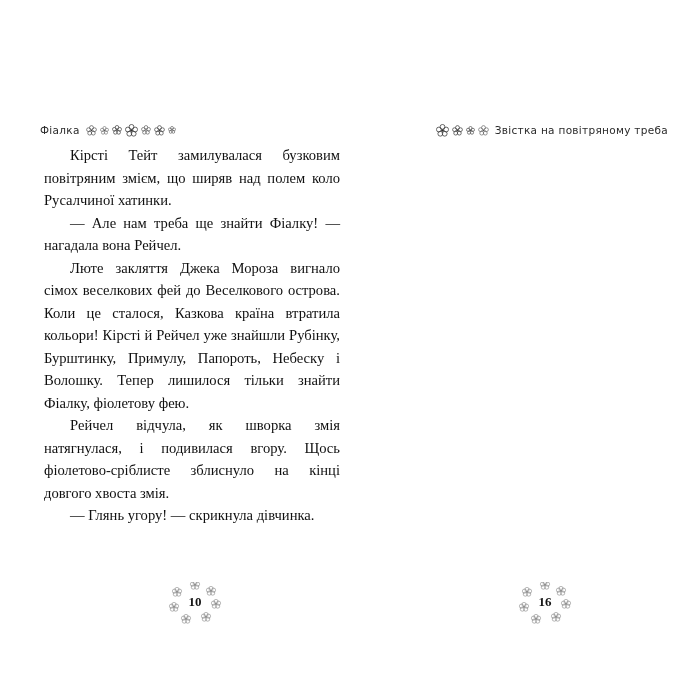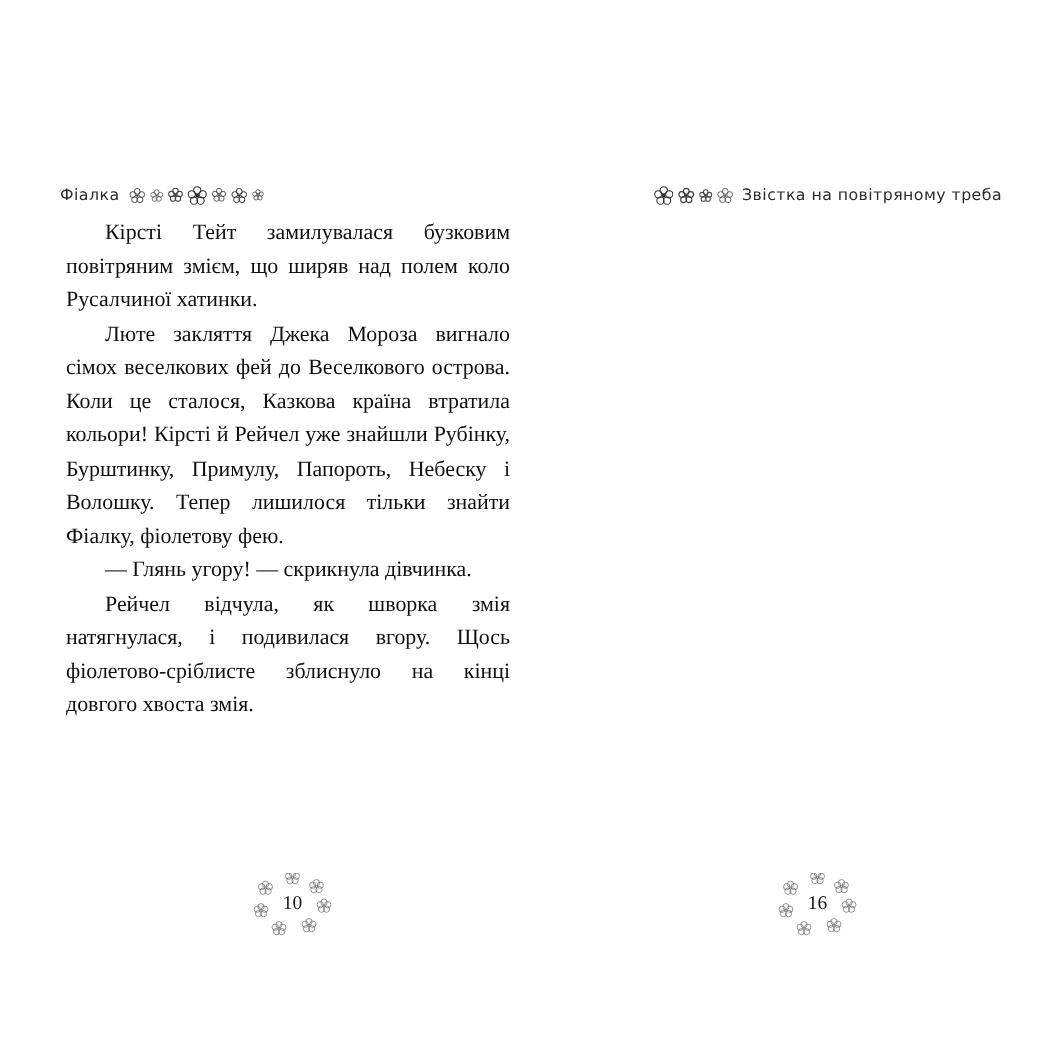--- a/index.html
+++ b/index.html
@@ -80,20 +80,21 @@
     margin: 0;
     text-indent: 26px;
   }
 
   
   .folio {
     position: absolute;
     bottom: 92px;
     width: 74px;
     height: 42px;
+    font-weight: bold;
   }
   .folio-left  { left: 158px; }
   .folio-right { left: 508px; }
   .folio-num {
     position: absolute;
     left: 0; right: 0;
     top: 12px;
     text-align: center;
     font-size: 13px;
     color: #151515;
@@ -192,23 +193,24 @@
               <circle cx="4.6" cy="8.5" r="3.5"></circle>
             </g>
             <circle cx="10" cy="10" r="1.6" fill="#4a4a4a"></circle>
           </svg>
         </span>
       </span>
     </div>
 
     <div class="textcol col-left">
       <p>Кірсті Тейт замилувалася бузковим повітряним змієм, що ширяв над полем коло Русалчиної хатинки.</p>
+      <p>— Але нам треба ще знайти Фіалку! — нагадала вона Рейчел.</p>
       <p>Люте закляття Джека Мороза вигнало сімох веселкових фей до Веселкового острова. Коли це сталося, Казкова країна втратила кольори! Кірсті й Рейчел уже знайшли Рубінку, Бурштинку, Примулу, Папороть, Небеску і Волошку. Тепер лишилося тільки знайти Фіалку, фіолетову фею.</p>
+      <p>Рейчел відчула, як шворка змія натягнулася, і подивилася вгору. Щось фіолетово-сріблисте зблиснуло на кінці довгого хвоста змія.</p>
       <p>— Глянь угору! — скрикнула дівчинка.</p>
-      <p>Рейчел відчула, як шворка змія натягнулася, і подивилася вгору. Щось фіолетово-сріблисте зблиснуло на кінці довгого хвоста змія.</p>
     </div>
 
     <div class="folio folio-left">
       <svg width="74" height="42" viewBox="0 0 74 42">
         <g fill="none" stroke="#444" stroke-width="0.9">
           <g transform="translate(37,3) scale(0.42)">
             <circle cx="0" cy="-6" r="5"></circle>
               <circle cx="6" cy="-2" r="5"></circle>
             <circle cx="4" cy="5" r="5"></circle>
               <circle cx="-4" cy="5" r="5"></circle>

